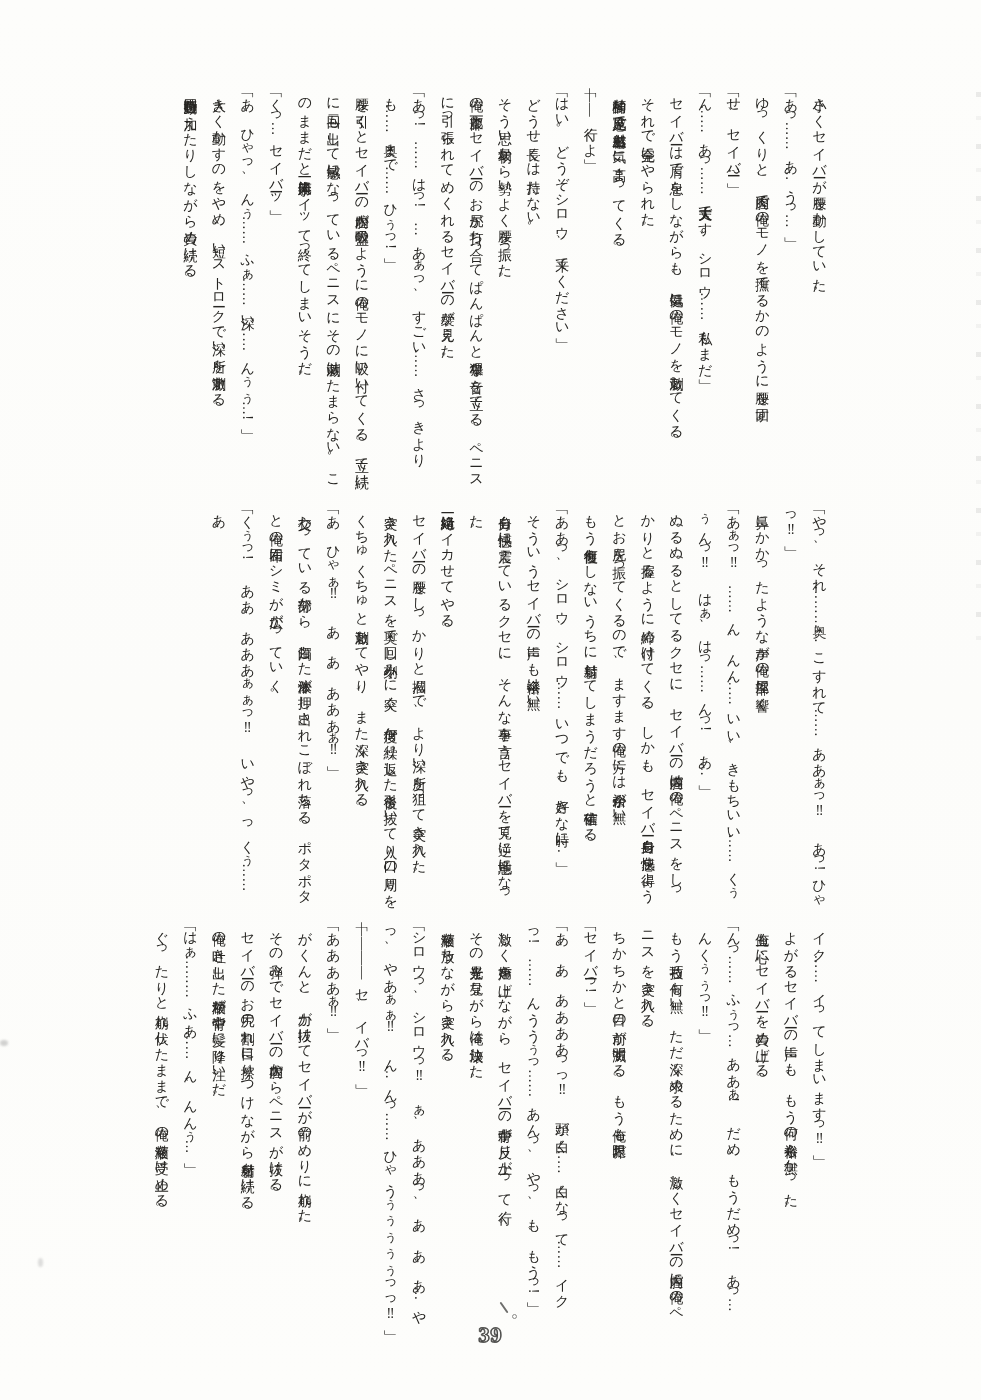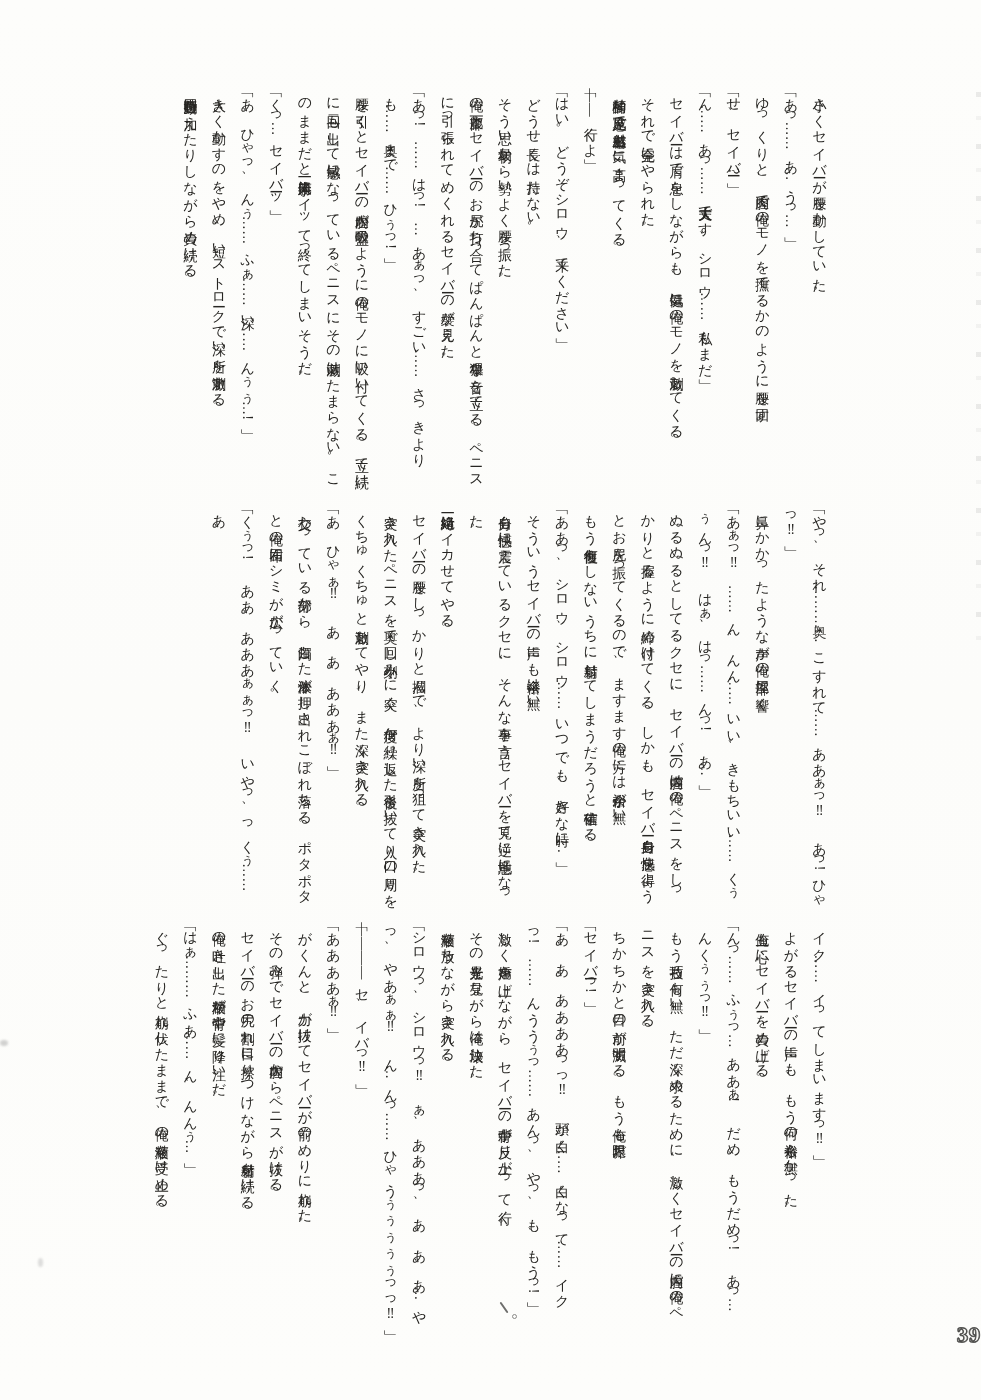--- a/index.html
+++ b/index.html
@@ -37,21 +37,21 @@
   .band-1 { top: 88px; }
   .band-2 { top: 505px; }
   .band-3 { top: 922px; }
   .band p { margin: 0; padding: 0; }
 
   .page-number {
     position: absolute;
     left: 0;
     right: 0;
     top: 1322px;
-    text-align: right;
+    text-align: center;
     font-size: 22px;
     font-weight: bold;
     letter-spacing: 1px;
     color: #f7f7f4;
     -webkit-text-stroke: 1px #4a4a48;
     text-shadow:
       1px 0 0 #6a6a68, -1px 0 0 #6a6a68,
       0 1px 0 #6a6a68, 0 -1px 0 #6a6a68;
   }
 

